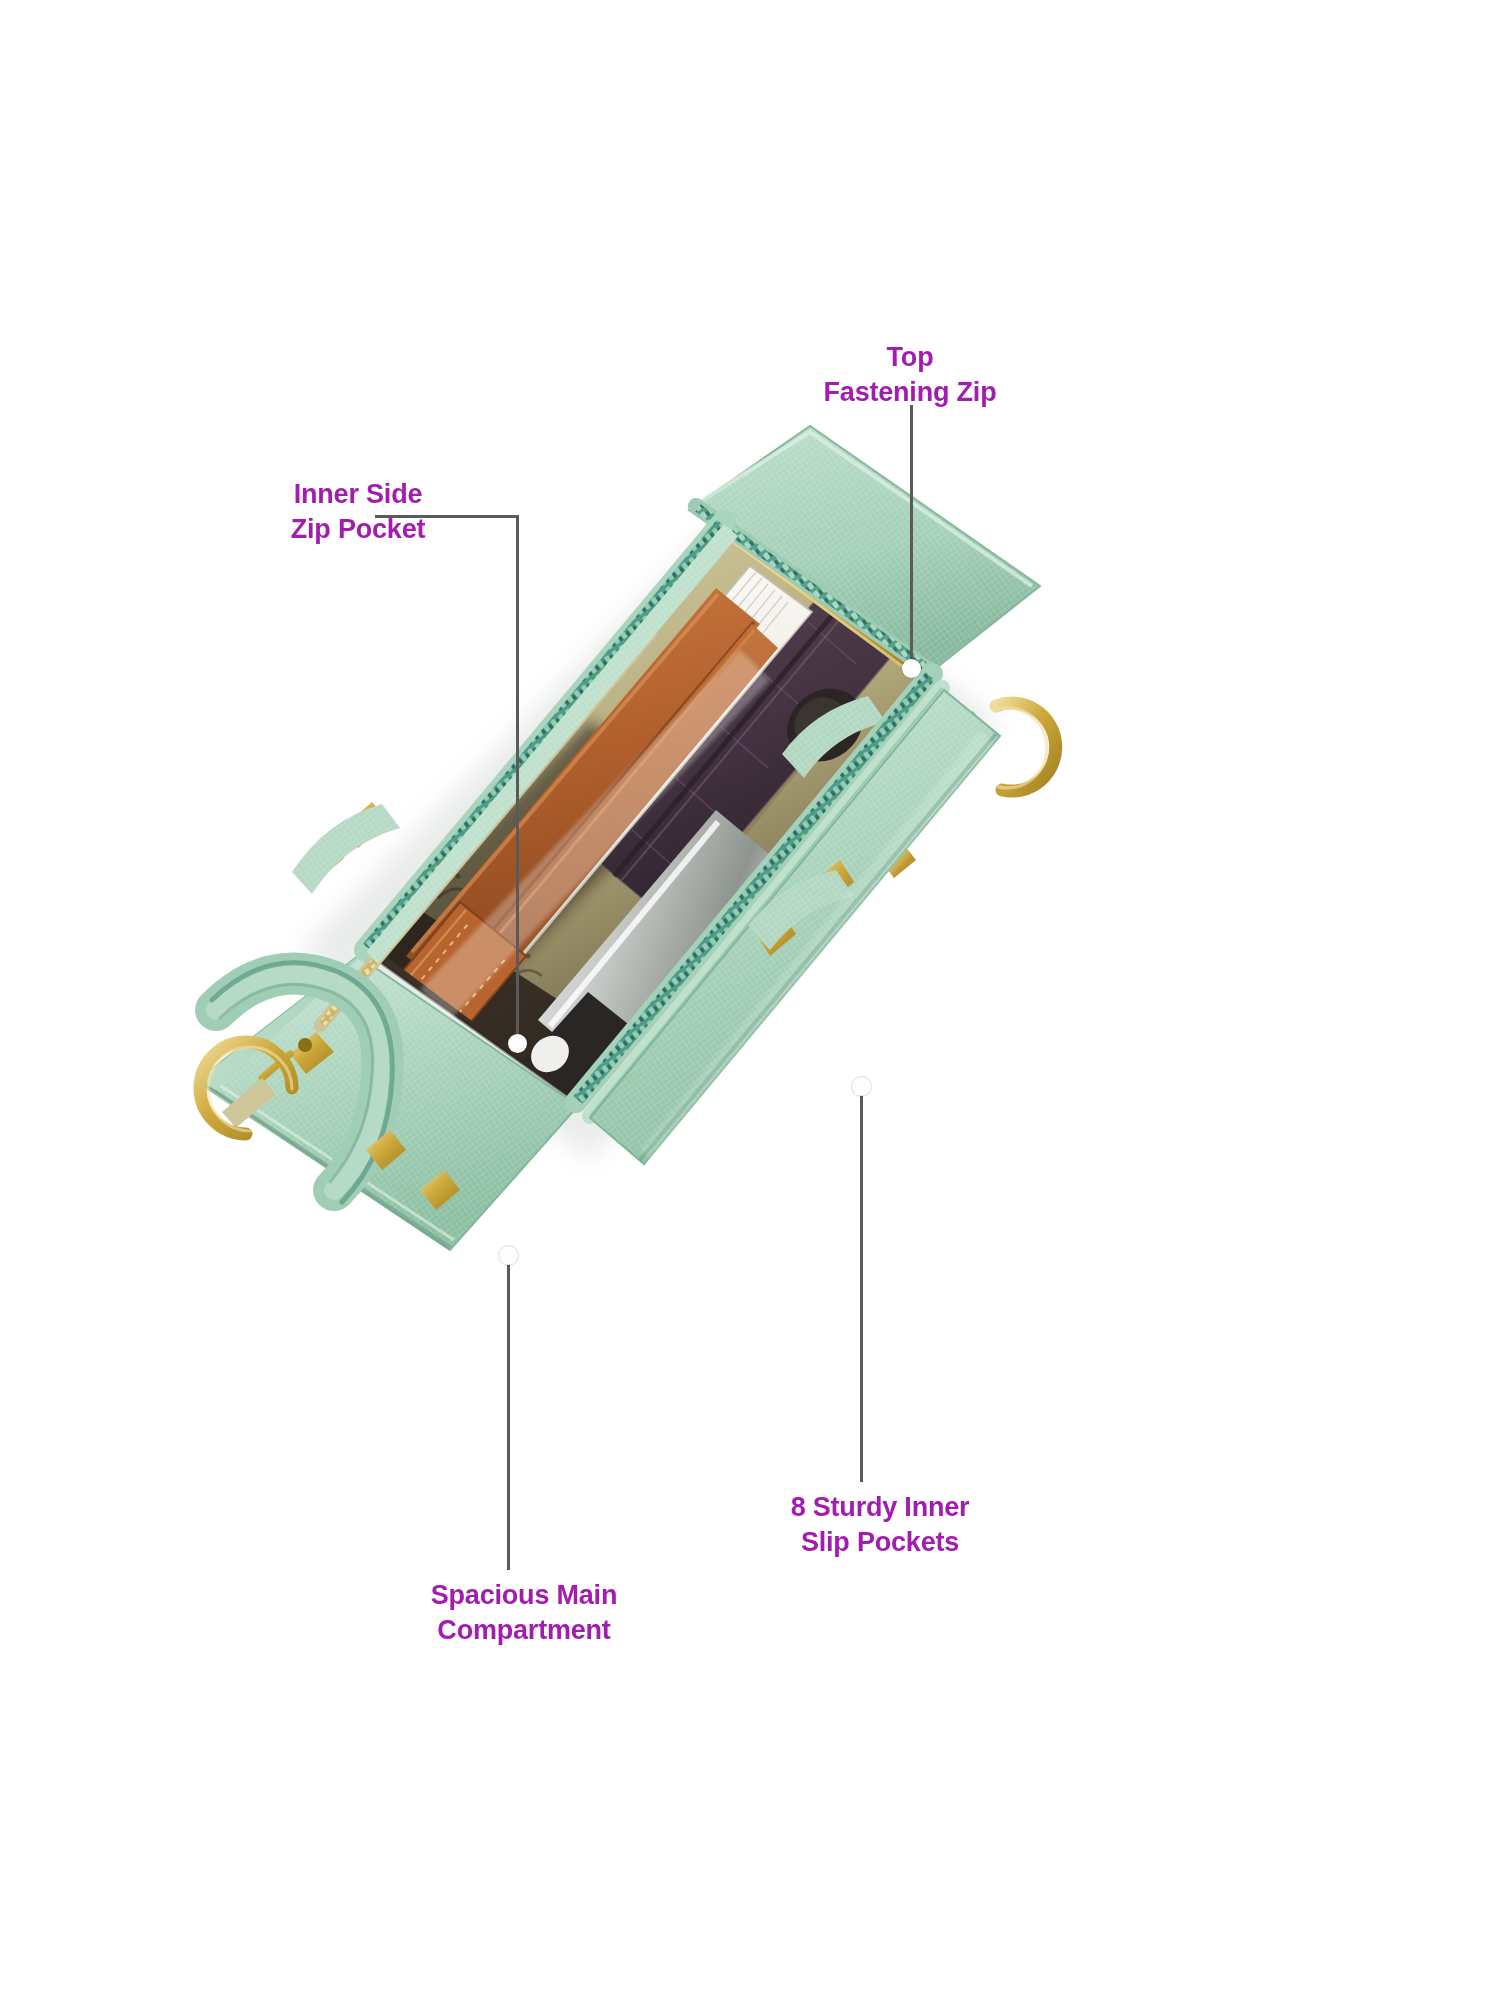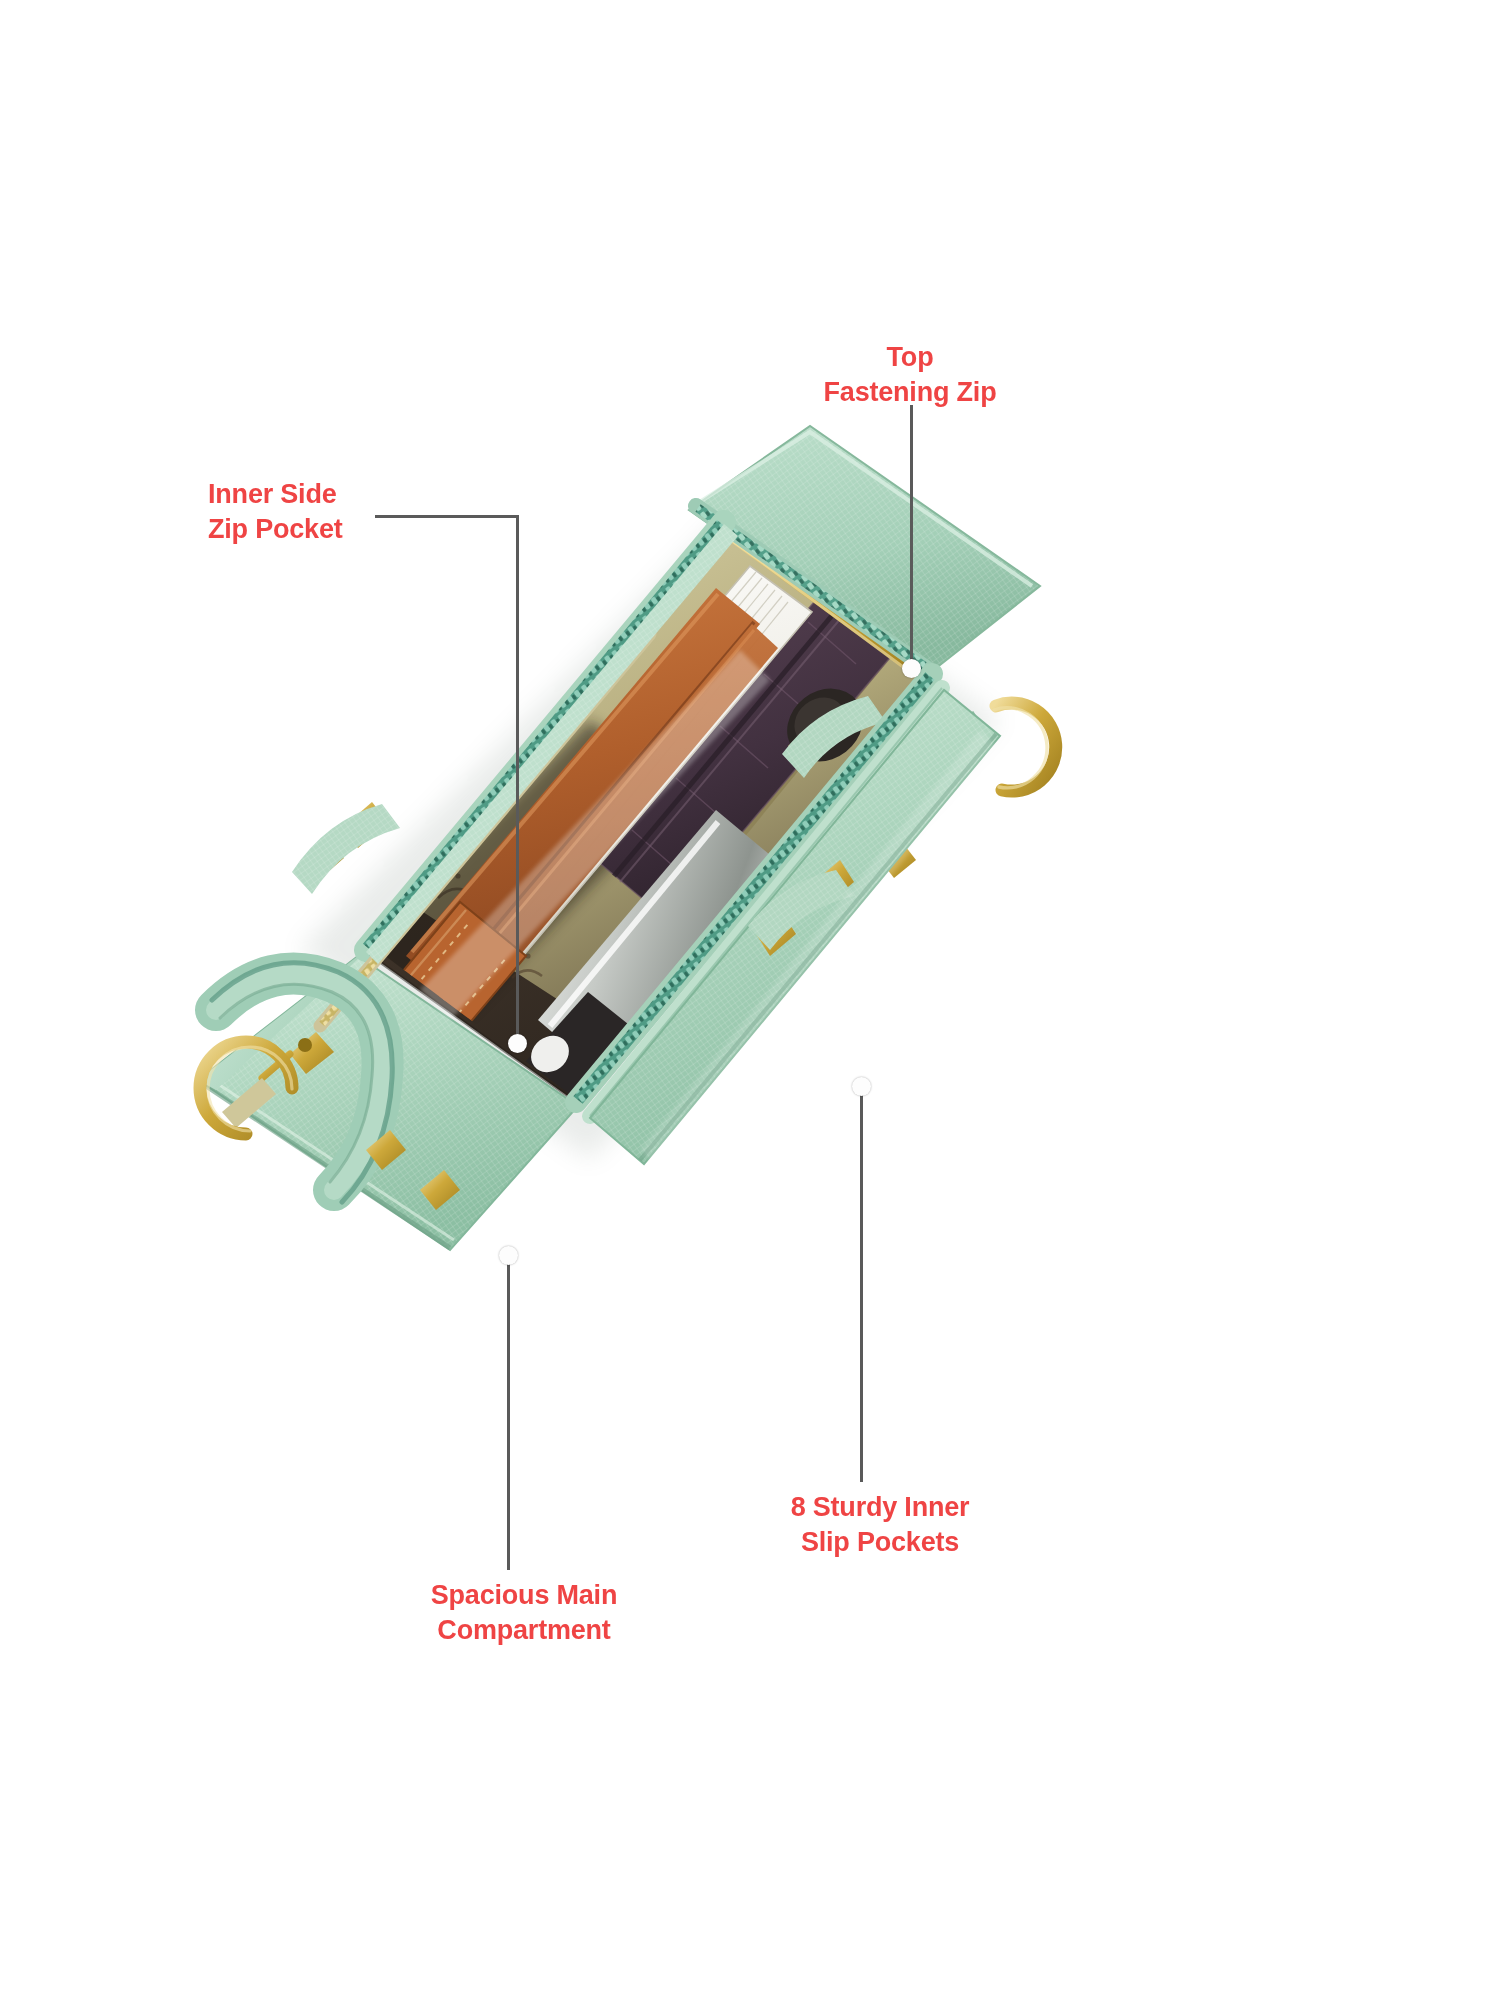--- a/index.html
+++ b/index.html
@@ -23,26 +23,26 @@
     background: #ffffff;
   }
 
   
   .annot-label {
     position: absolute;
     font-family: "Liberation Sans", sans-serif;
     font-weight: bold;
     font-size: 27px;
     line-height: 1.28;
-    color: #ef4444;
+    color: #a21caf;
     letter-spacing: -0.2px;
     white-space: pre-line;
   }
   .annot-label.center { text-align: center; }
-  .annot-label.left   { text-align: left; }
+  .annot-label.left   { text-align: center; }
 
   .leader {
     position: absolute;
     background: #5a5a5a;
   }
   .leader.v { width: 3px; }
   .leader.h { height: 3px; }
 
   .leader-dot {
     position: absolute;

